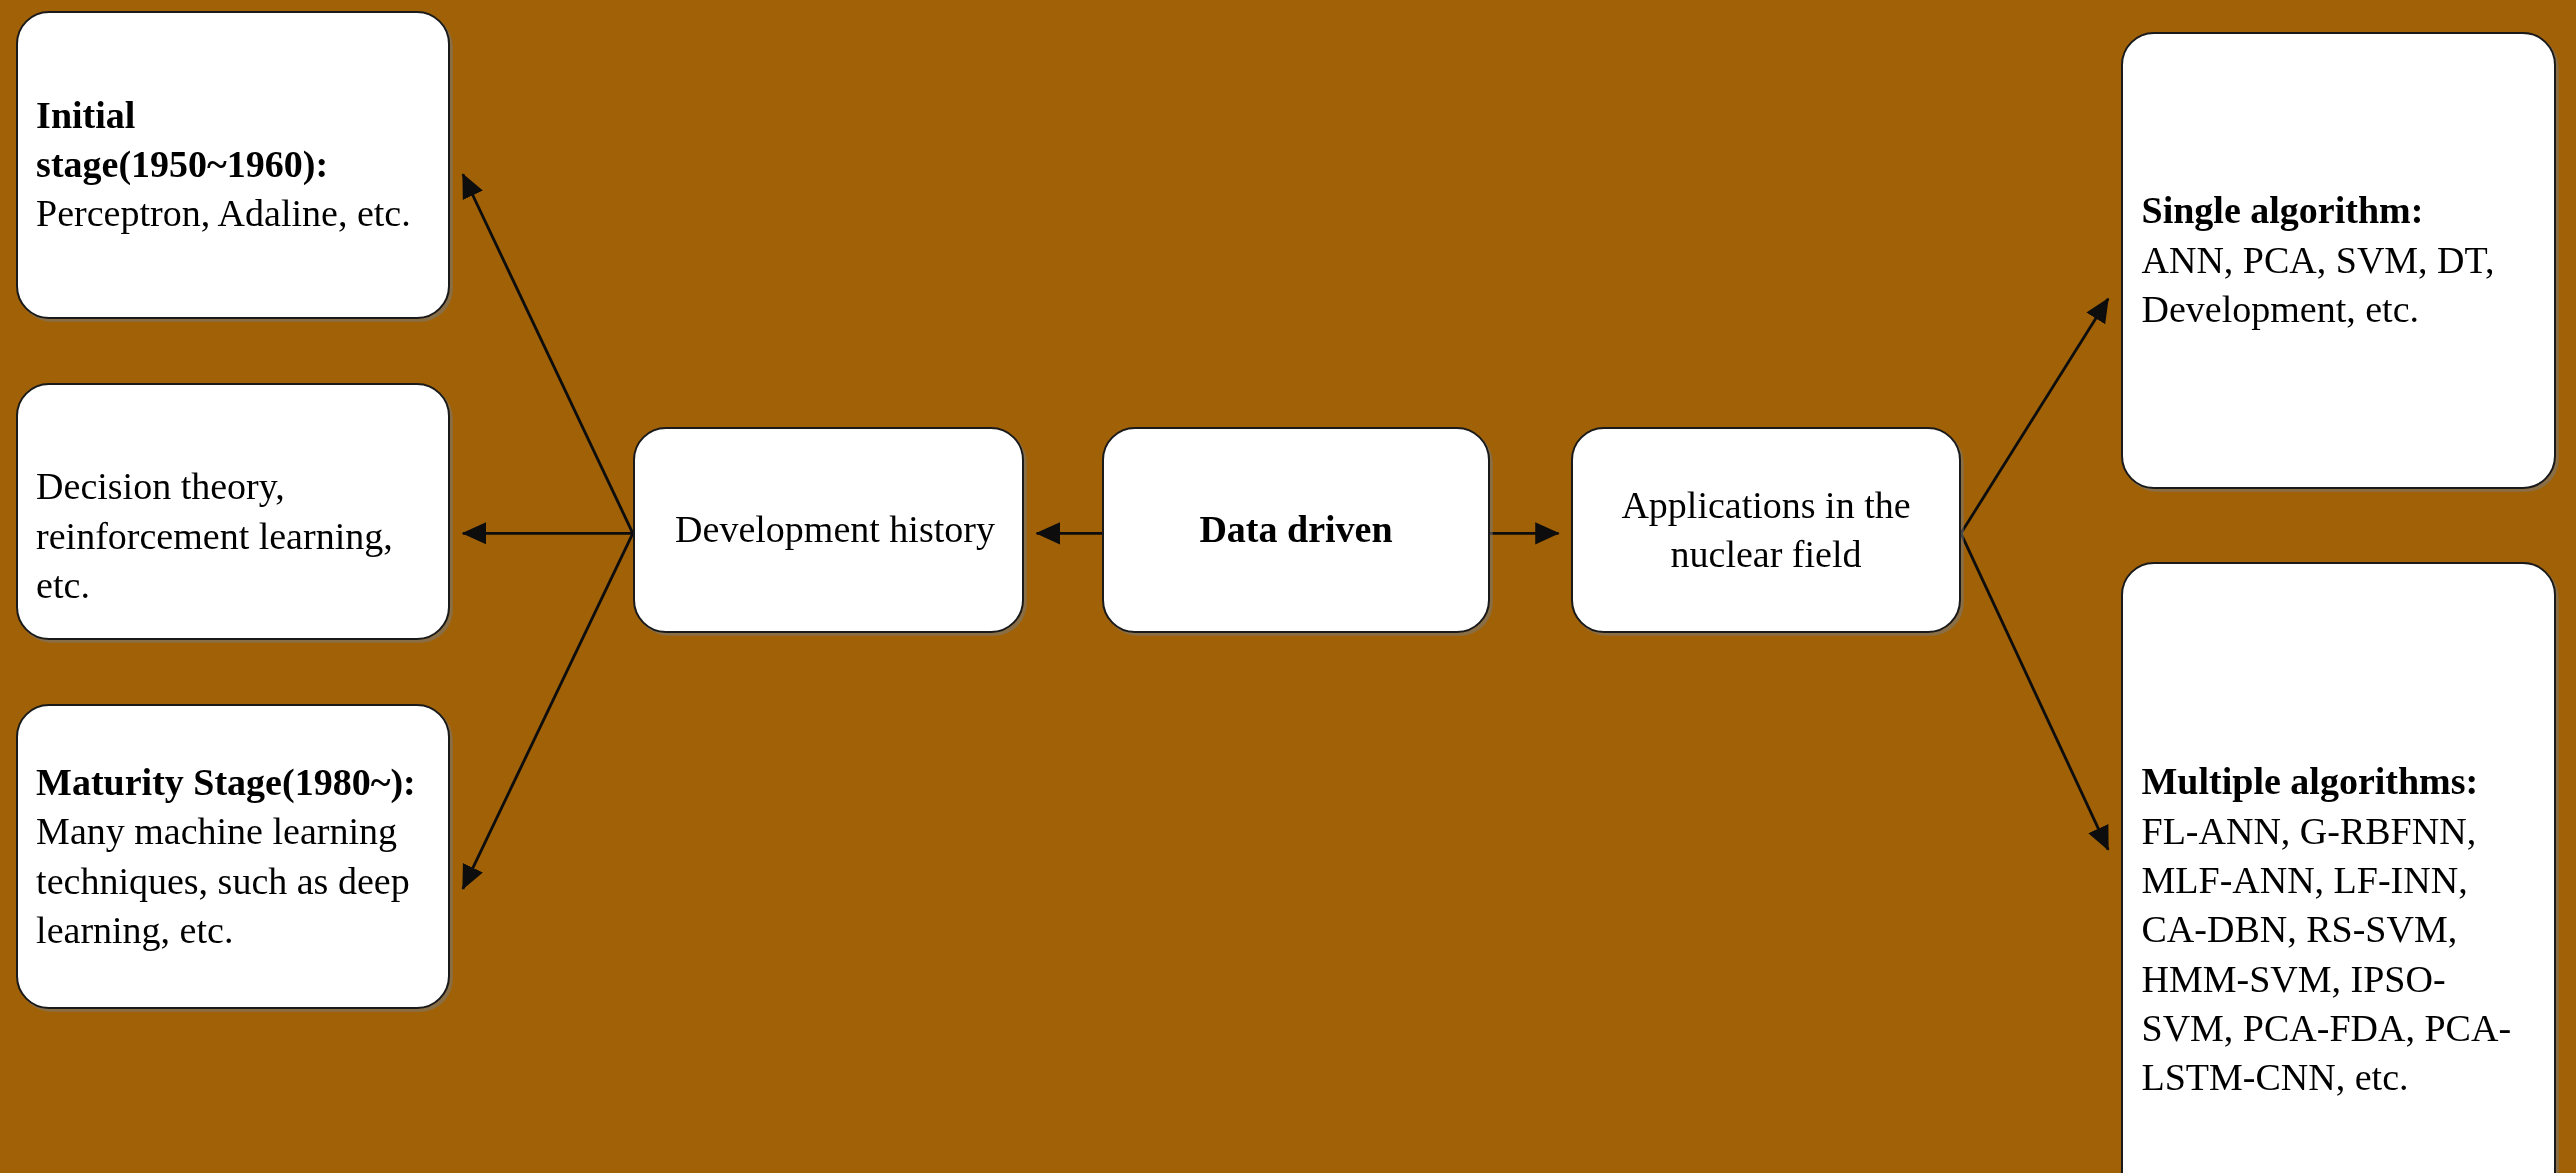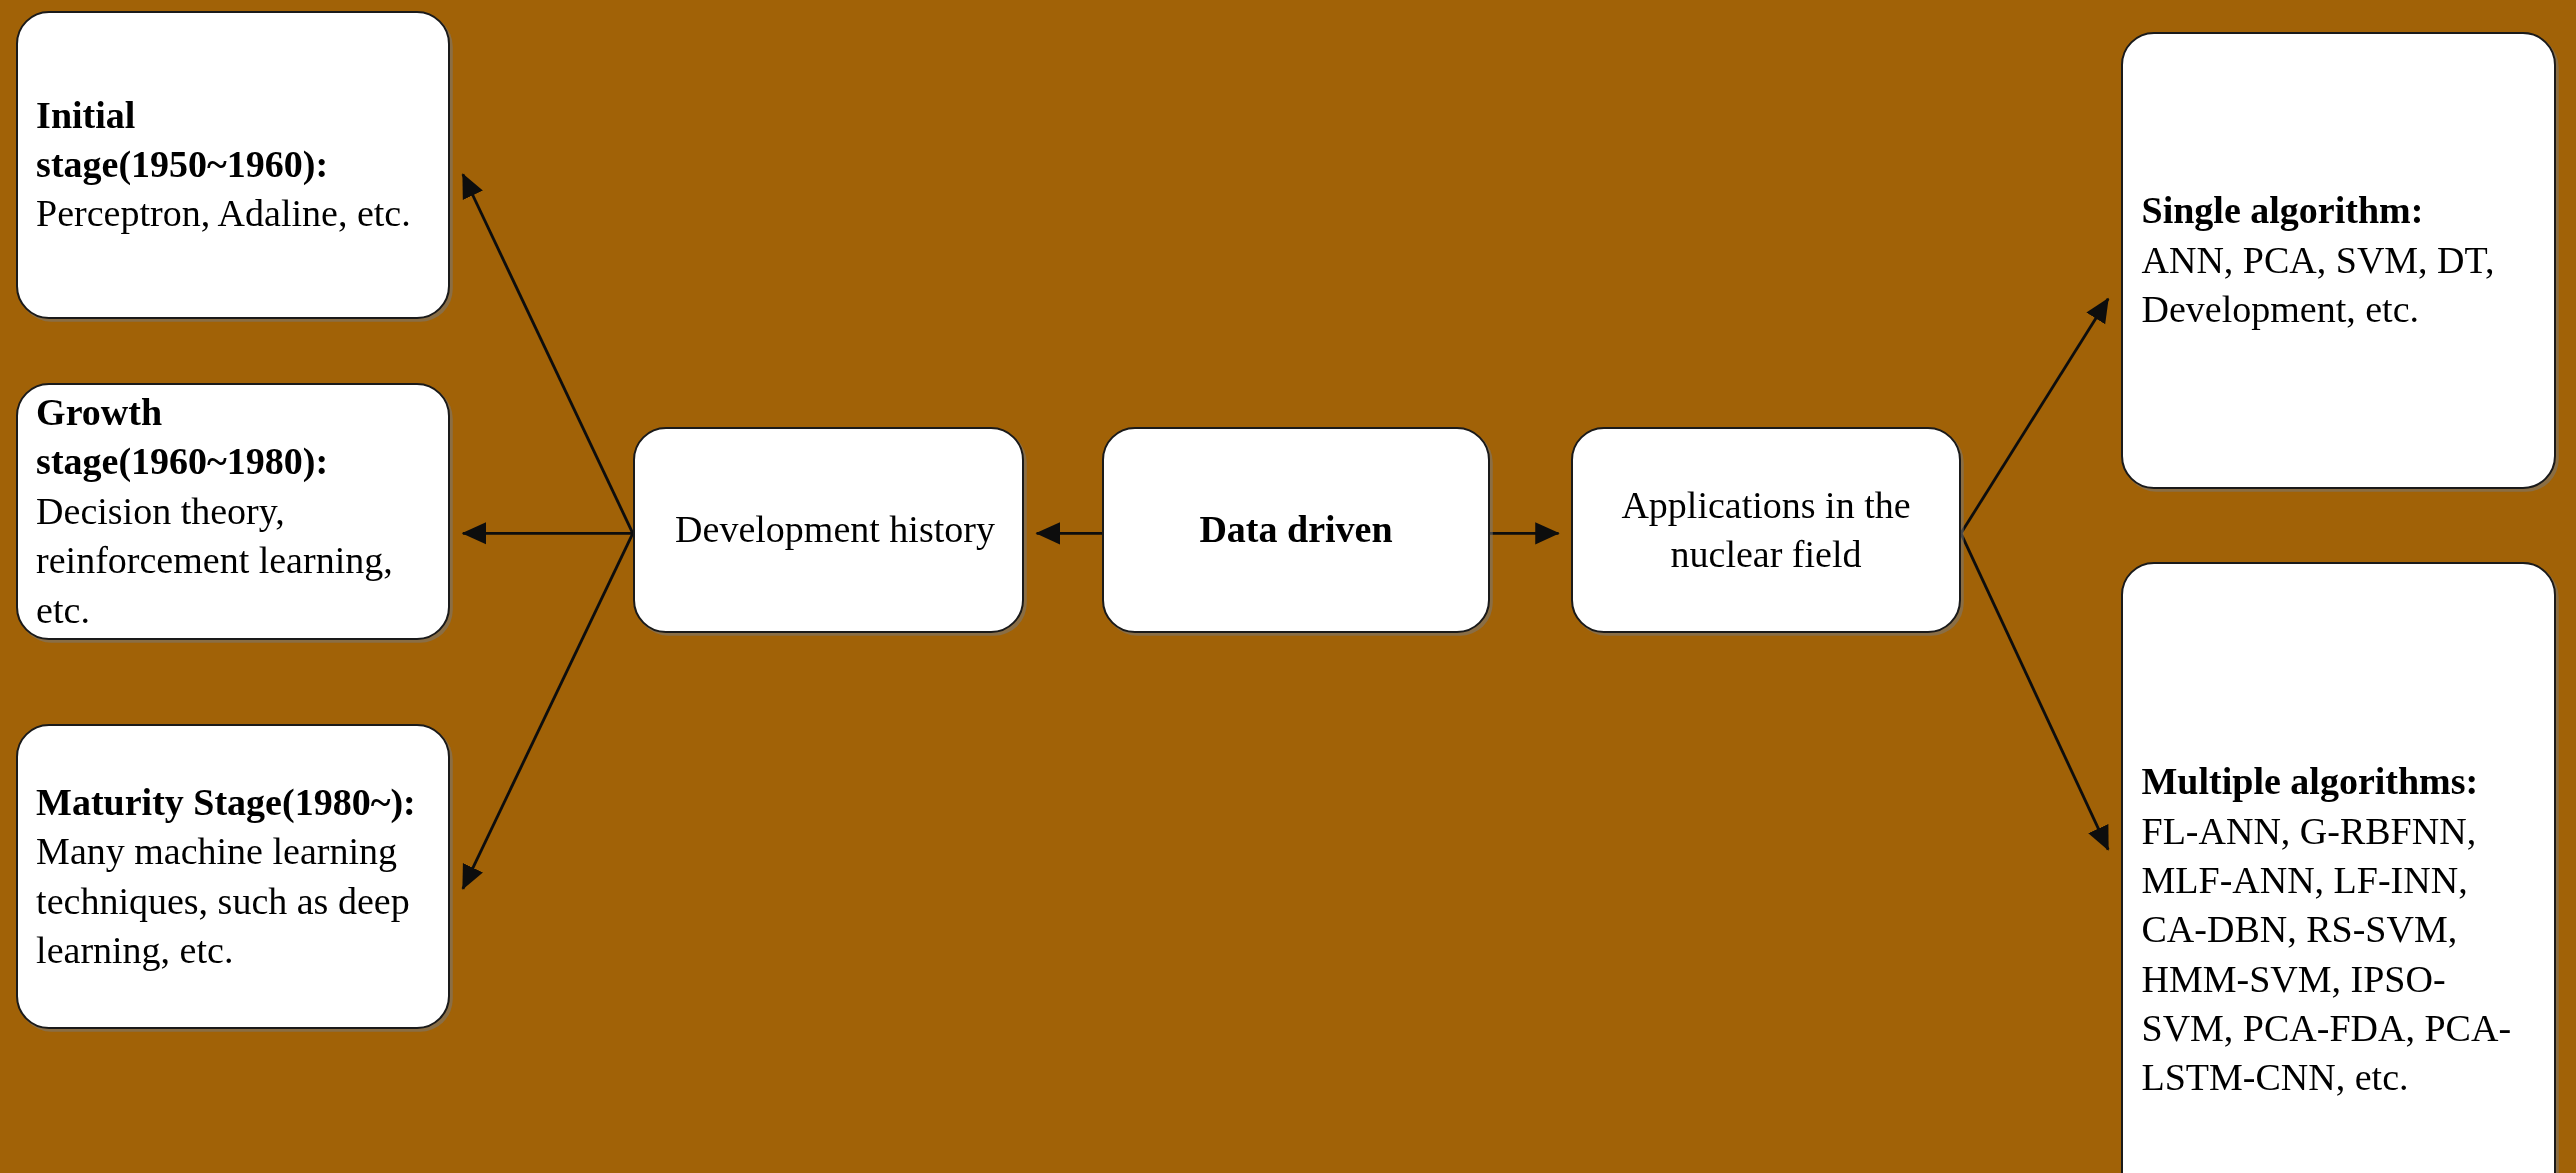--- a/index.html
+++ b/index.html
@@ -67,26 +67,26 @@
 
   <div class="node left-node" style="left:15.6px;top:10.7px;width:434px;height:308px;">
     <div class="body">
       <span class="ttl">Initial stage(1950~1960):</span><br>
       <span>Perceptron, Adaline, etc.</span>
     </div>
   </div>
 
   <div class="node left-node" style="left:15.6px;top:383px;width:434px;height:257px;">
     <div class="body">
-      <span class="ttl">Growth stage(1960~1980):</span><br>
+      <br>
       <span>Decision theory, reinforcement learning, etc.</span>
     </div>
   </div>
 
-  <div class="node left-node" style="left:15.6px;top:724px;width:434px;height:305px;">
+  <div class="node left-node" style="left:15.6px;top:704px;width:434px;height:305px;">
     <div class="body">
       <span class="ttl">Maturity Stage(1980~):</span><br>
       <span>Many machine learning techniques, such as deep learning, etc.</span>
     </div>
   </div>
 
   <div class="node center-node" style="left:633px;top:427px;width:391px;height:206px;padding-left:13px;">
     <div class="body">Development history</div>
   </div>
 

